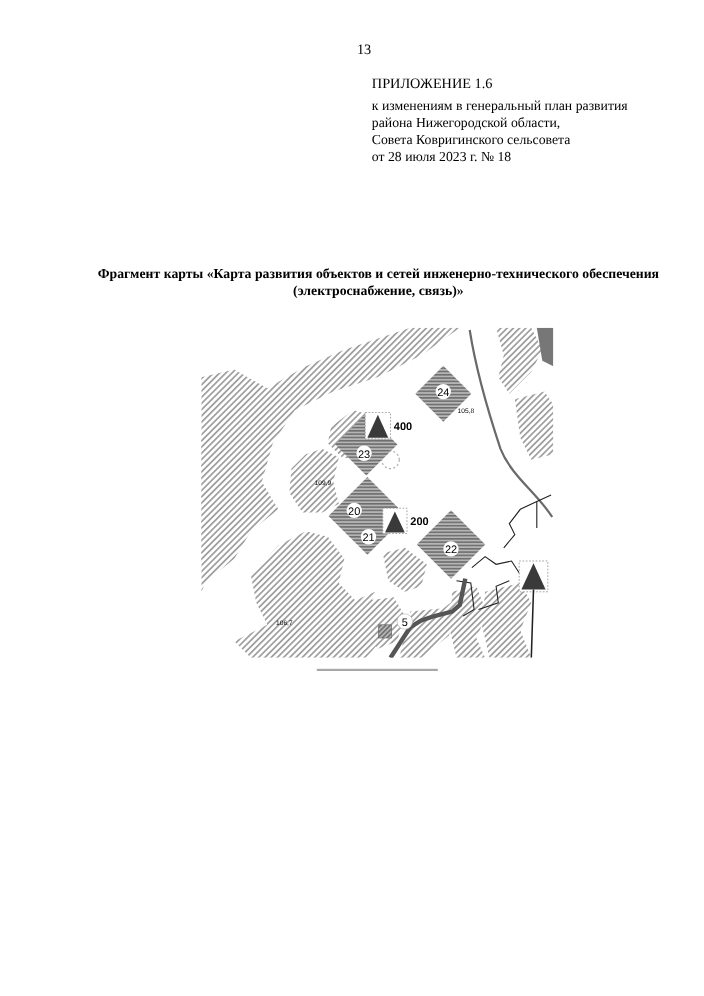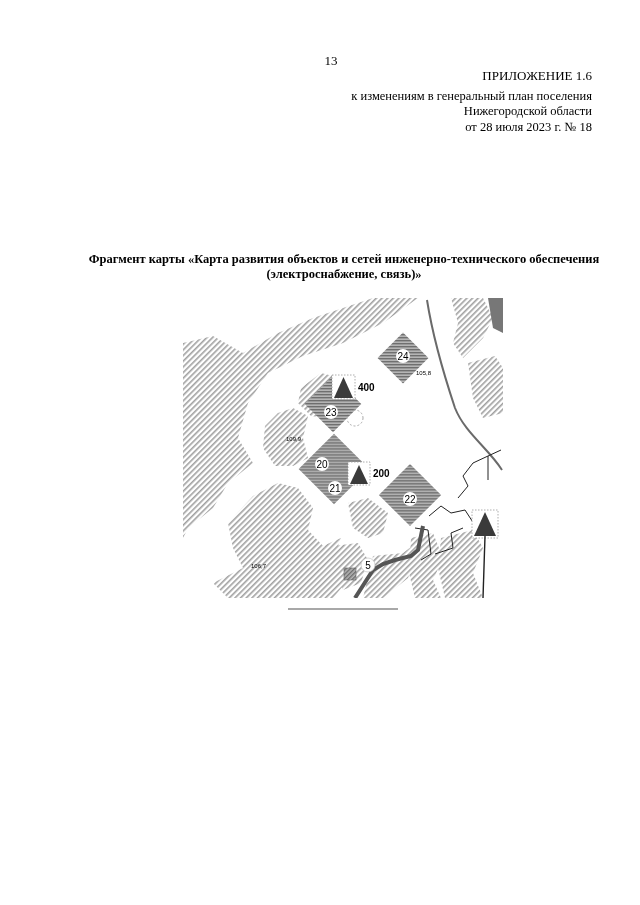--- a/index.html
+++ b/index.html
@@ -1,39 +1,40 @@
 <!DOCTYPE html>
 <html><head>
 <meta charset="utf-8">
 <style>
   html, body { margin: 0; padding: 0; background: #ffffff; }
   body { width: 640px; height: 905px; position: relative; overflow: hidden;
          font-family: "Liberation Serif", "DejaVu Serif", serif; color: #000; }
   .page-number { position: absolute; top: 37px; left: 0; width: 640px; text-align: center;
-                 font-size: 13px; padding-left: 22px; box-sizing: border-box; margin-top: 16px; }
-  .appendix { position: absolute; top: 68px; left: 322px; width: 270px; text-align: right;
+                 font-size: 13px; padding-left: 22px; box-sizing: border-box; }
+  .appendix { position: absolute; top: 68px; left: 338px; width: 270px; text-align: left;
               font-size: 12.5px; line-height: 15.6px; }
   .appendix .title { display: block; margin-bottom: 5px; font-size: 13px; }
   .appendix .line { display: block; }
-  .caption { position: absolute; top: 252px; left: 84px; width: 520px; text-align: center;
+  .caption { position: absolute; top: 242px; left: 84px; width: 520px; text-align: center;
              font-size: 12.5px; font-weight: bold; line-height: 15px; }
   .map { position: absolute; left: 183px; top: 298px; width: 320px; height: 300px; text-align: right; }
   .map svg { display: block; }
   .rule { position: absolute; left: 288px; top: 608px; width: 110px; height: 2px; background: #a8a8a8; }
   .map-label { font-family: "Liberation Sans", "DejaVu Sans", sans-serif; }
 </style>
 </head>
 <body>
 
 <div class="page-number">13</div>
 
 <div class="appendix">
   <span class="title">ПРИЛОЖЕНИЕ 1.6</span>
-  <span class="line">к изменениям в генеральный план поселения</span>
-  <span class="line">Нижегородской области</span>
+  <span class="line">к изменениям в генеральный план развития</span>
+  <span class="line">района Нижегородской области,</span>
+  <span class="line">Совета Ковригинского сельсовета</span>
   <span class="line">от 28 июля 2023 г. № 18</span>
 </div>
 
 <div class="caption">Фрагмент карты «Карта развития объектов и сетей инженерно-технического обеспечения (электроснабжение, связь)»</div>
 
 <div class="map">
   <svg width="320" height="300" viewBox="0 0 320 300" xmlns="http://www.w3.org/2000/svg">
     <defs>
       <pattern id="hatch" width="4" height="4" patternUnits="userSpaceOnUse" patternTransform="rotate(45)">
         <rect width="4" height="4" fill="#ffffff"></rect>

